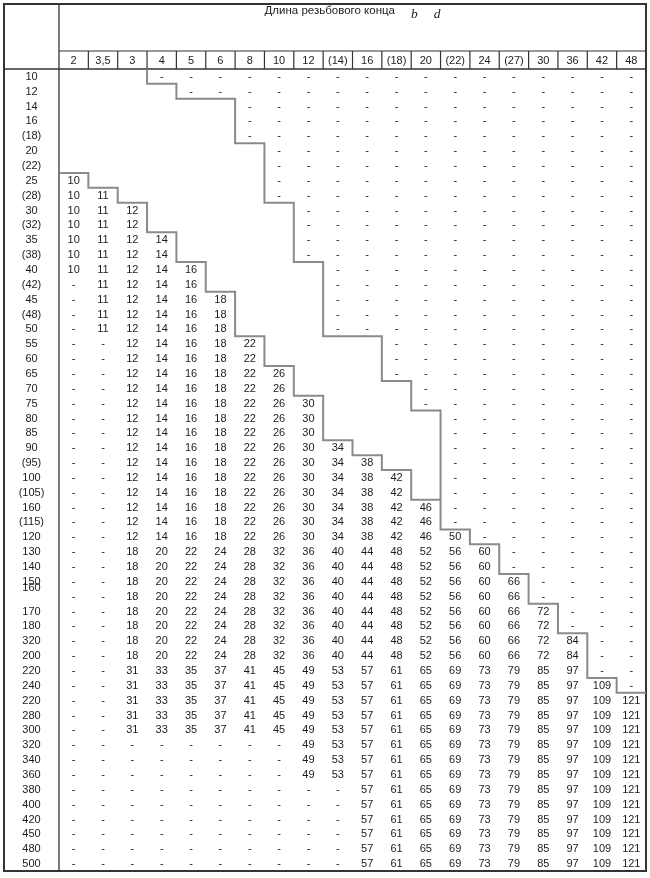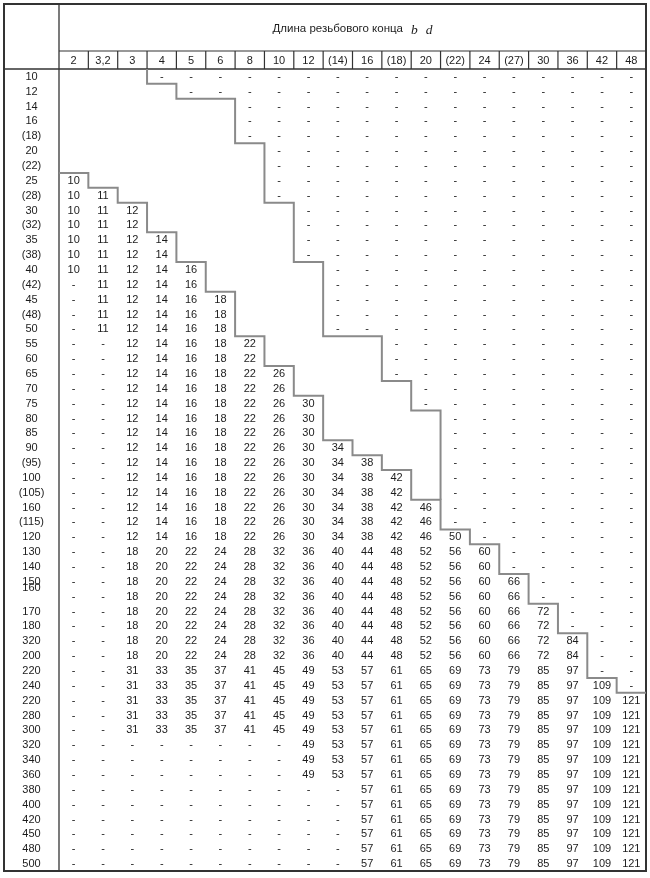--- a/index.html
+++ b/index.html
@@ -8,22 +8,22 @@
     font-family:"Liberation Sans","DejaVu Sans",sans-serif;color:#1c1c1c;
     overflow:hidden;
   }
   .abs{position:absolute;}
   .txt{position:absolute;display:flex;align-items:center;justify-content:center;
        font-size:11px;line-height:1;white-space:nowrap;}
   #corner-cell{left:4px;top:4px;width:55px;height:65px;display:flex;flex-direction:column;
        align-items:center;justify-content:center;gap:2px;font-size:11px;}
   #corner-cell .sym{font-family:"Liberation Serif","DejaVu Serif",serif;font-style:italic;
        font-size:14px;margin-top:1px;}
-  #title-cell{left:59px;top:4px;width:587px;height:47px;display:flex;align-items:center;
-       justify-content:center;font-size:11.5px;gap:8px;border-radius:14px;}
+  #title-cell{left:59px;top:4px;width:587px;height:47px;display:flex;align-items:flex-start;
+       justify-content:center;font-size:11.5px;gap:16px;border-radius:14px;}
   #title-cell .sym{font-family:"Liberation Serif","DejaVu Serif",serif;font-style:italic;
        font-size:13.5px;position:relative;top:2px;}
   svg{position:absolute;left:0;top:0;}
 </style>
 </head>
 <body>
 
 <div class="sheet">
 
   <svg id="overlay" width="650" height="878">
@@ -56,21 +56,21 @@
 
 
   <div class="abs" id="title-cell">
     <span>Длина резьбового конца</span>
     <span class="sym">b</span>
     <span class="sym">d</span>
   </div>
 
   <div id="colheads">
       <div class="txt" style="left: 59px; top: 51px; width: 29.35px; height: 18px;">2</div>
-      <div class="txt" style="left: 88.35px; top: 51px; width: 29.35px; height: 18px;">3,2</div>
+      <div class="txt" style="left: 88.35px; top: 51px; width: 29.35px; height: 18px;">3,5</div>
       <div class="txt" style="left: 117.7px; top: 51px; width: 29.35px; height: 18px;">3</div>
       <div class="txt" style="left: 147.05px; top: 51px; width: 29.35px; height: 18px;">4</div>
       <div class="txt" style="left: 176.4px; top: 51px; width: 29.35px; height: 18px;">5</div>
       <div class="txt" style="left: 205.75px; top: 51px; width: 29.35px; height: 18px;">6</div>
       <div class="txt" style="left: 235.1px; top: 51px; width: 29.35px; height: 18px;">8</div>
       <div class="txt" style="left: 264.45px; top: 51px; width: 29.35px; height: 18px;">10</div>
       <div class="txt" style="left: 293.8px; top: 51px; width: 29.35px; height: 18px;">12</div>
       <div class="txt" style="left: 323.15px; top: 51px; width: 29.35px; height: 18px;">(14)</div>
       <div class="txt" style="left: 352.5px; top: 51px; width: 29.35px; height: 18px;">16</div>
       <div class="txt" style="left: 381.85px; top: 51px; width: 29.35px; height: 18px;">(18)</div>

